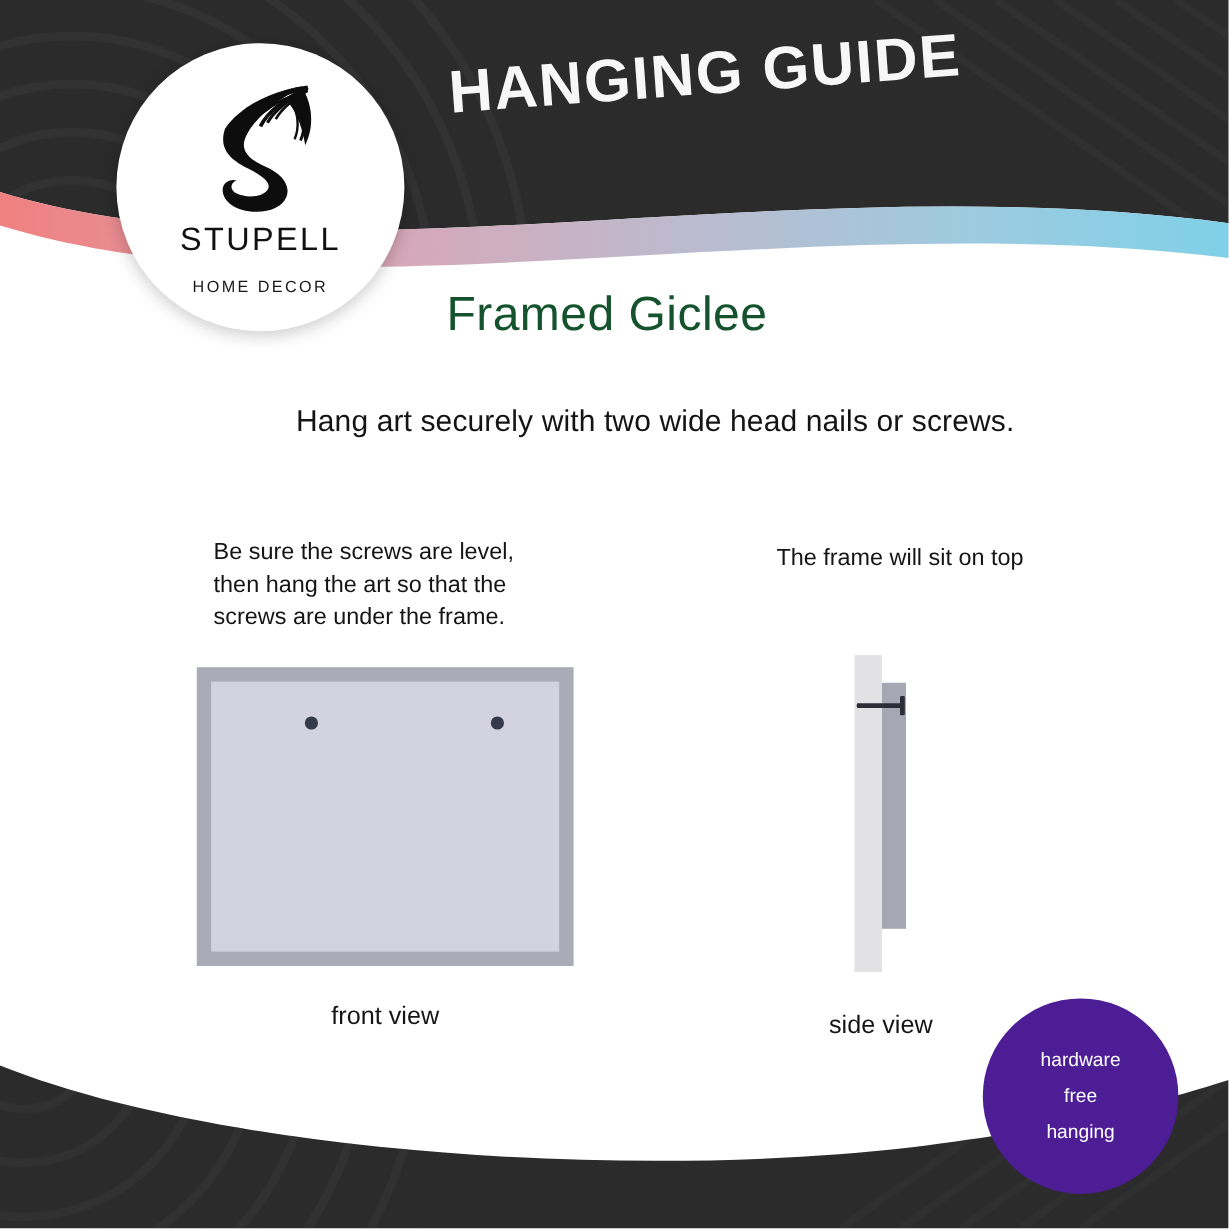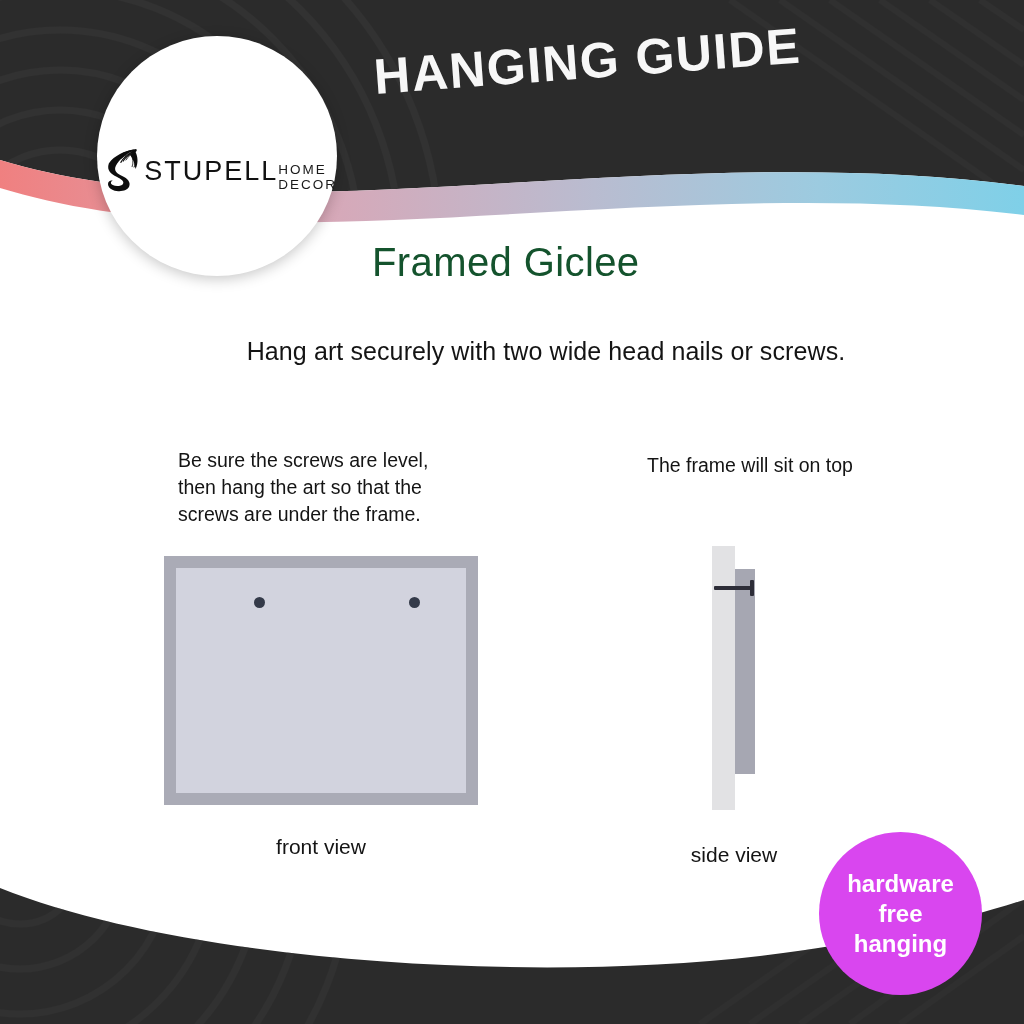--- a/index.html
+++ b/index.html
@@ -38,21 +38,21 @@
   .logo-circle {
     position: absolute;
     left: 97px;
     top: 36px;
     width: 240px;
     height: 240px;
     border-radius: 50%;
     background: #ffffff;
     box-shadow: 0 3px 14px rgba(0,0,0,0.22);
     display: flex;
-    flex-direction: row;
+    flex-direction: column;
     align-items: center;
     justify-content: flex-start;
     padding-top: 26px;
     box-sizing: border-box;
   }
   .logo-mark {
     width: 118px;
     height: 118px;
   }
   .logo-name {
@@ -227,30 +227,30 @@
   }
 
   
   .hw-badge {
     position: absolute;
     left: 819px;
     top: 832px;
     width: 163px;
     height: 163px;
     border-radius: 50%;
-    background: #d946ef;
+    background: #4c1d95;
     display: flex;
     flex-direction: column;
     align-items: center;
     justify-content: center;
     color: #ffffff;
     font-family: "Liberation Sans", sans-serif;
-    font-size: 24px;
+    font-size: 16px;
     line-height: 30px;
-    font-weight: 700;
+    font-weight: 400;
   }
   .hw-badge span { display: block; }
 </style>
 </head>
 <body>
 
 <div id="page">
 
   <div class="header-wrap">
     <svg class="header-svg" width="1024" height="250" viewBox="0 0 1024 250" xmlns="http://www.w3.org/2000/svg">

